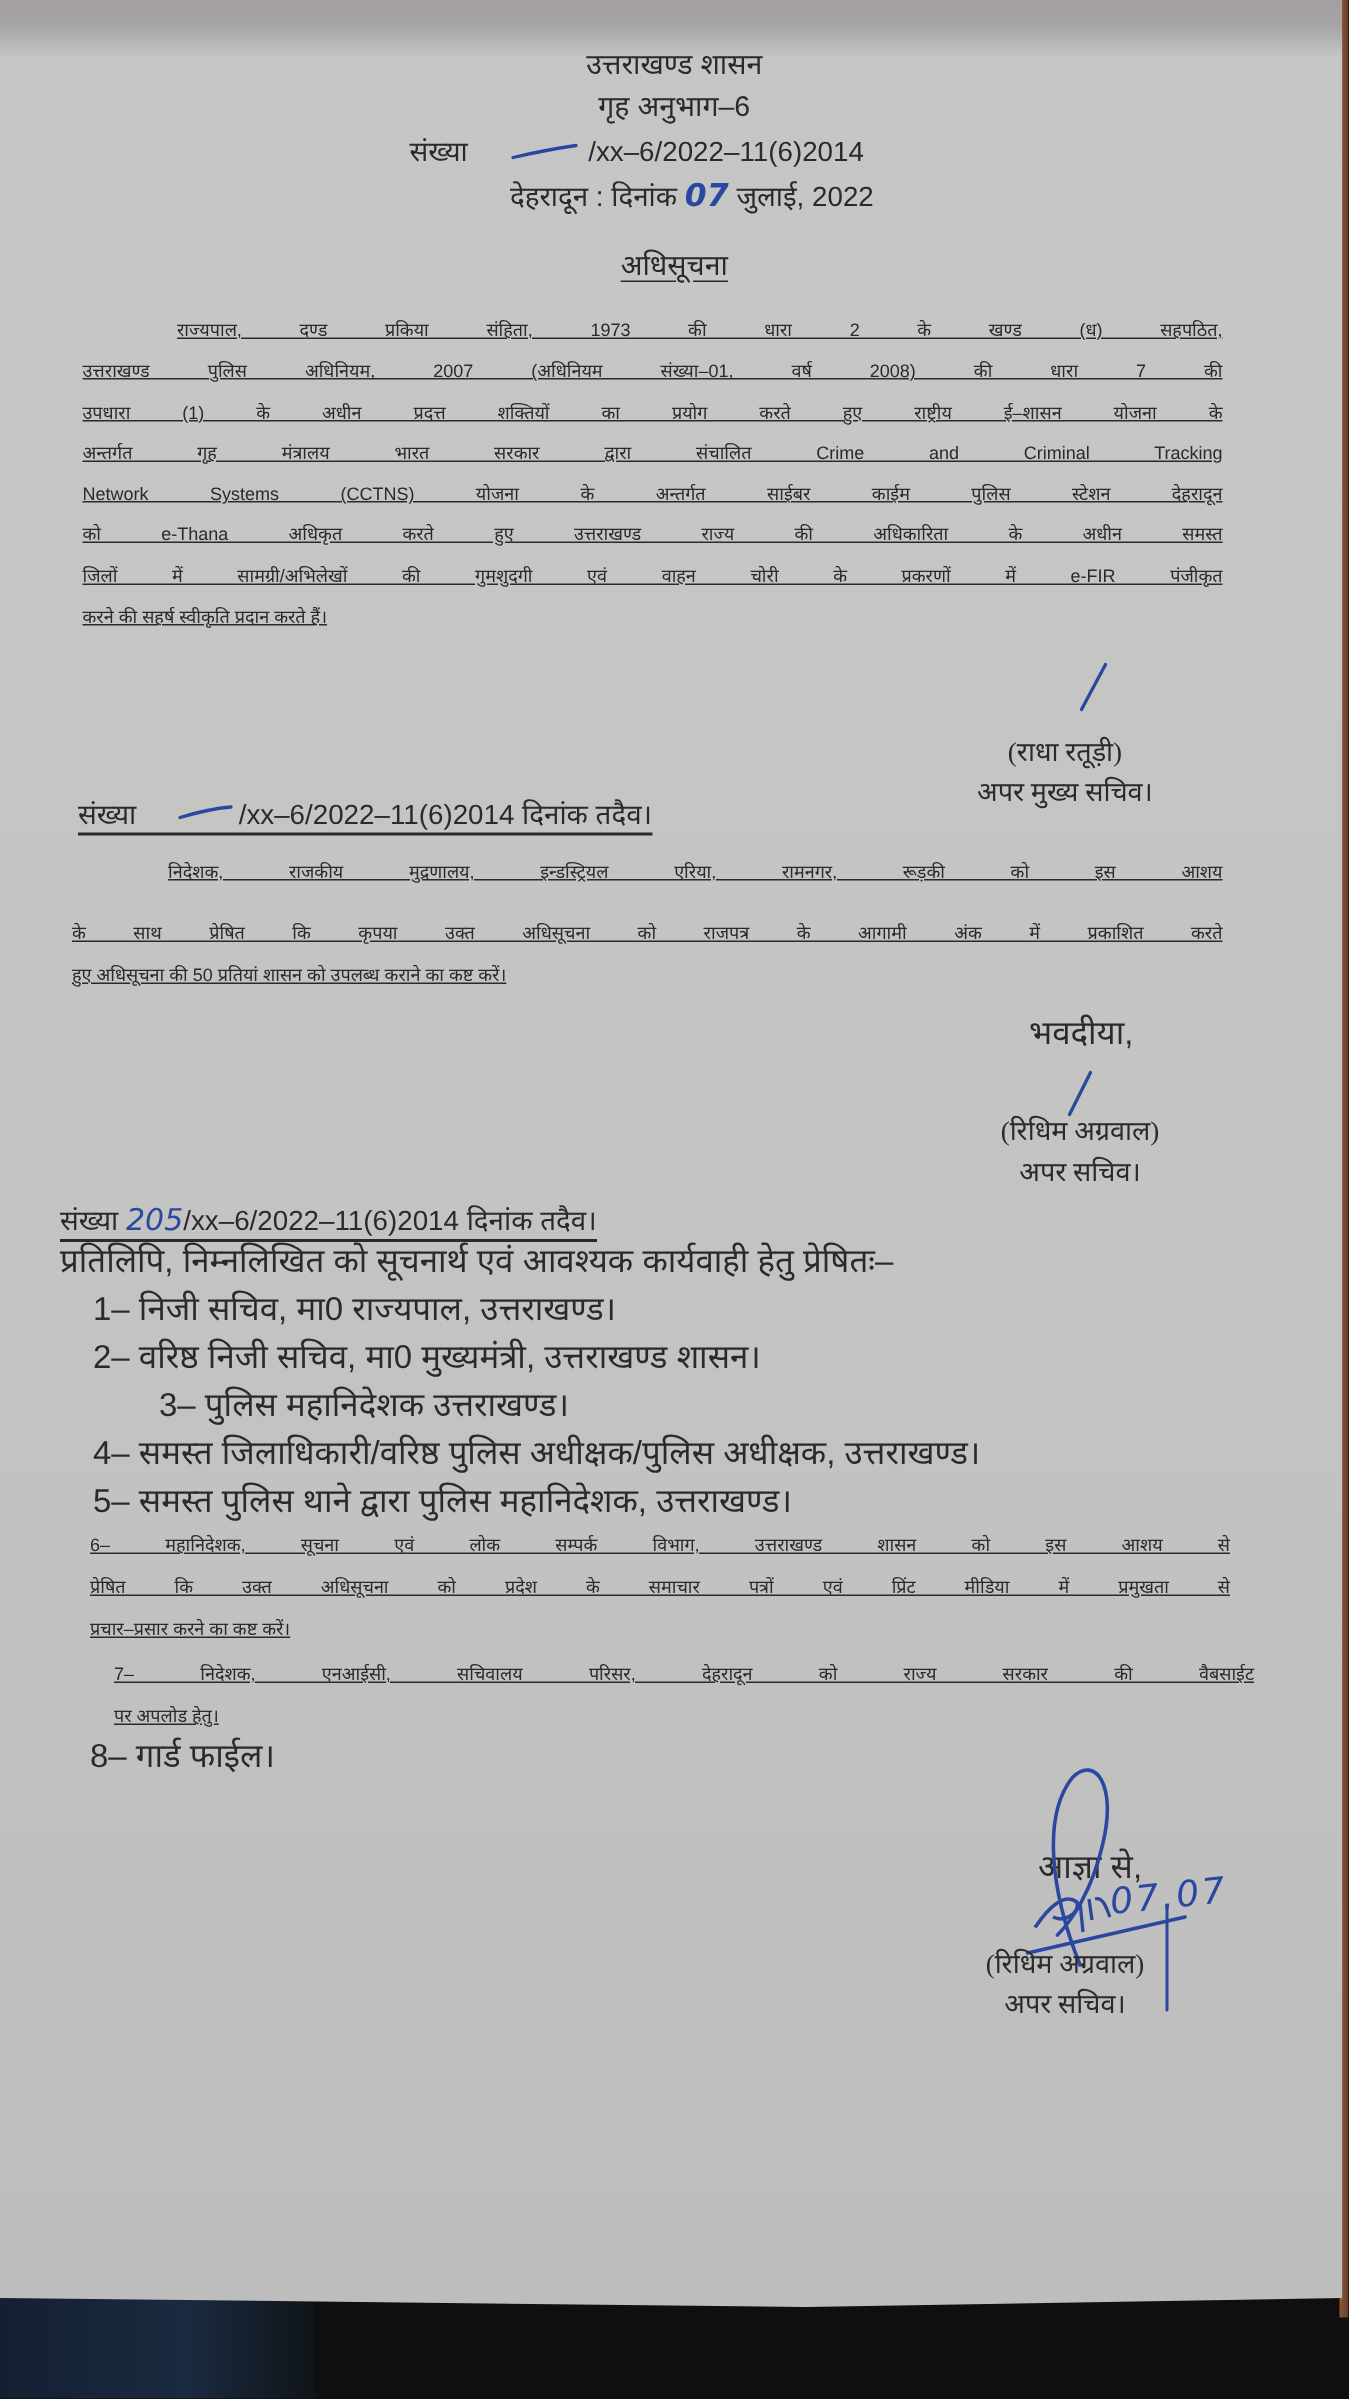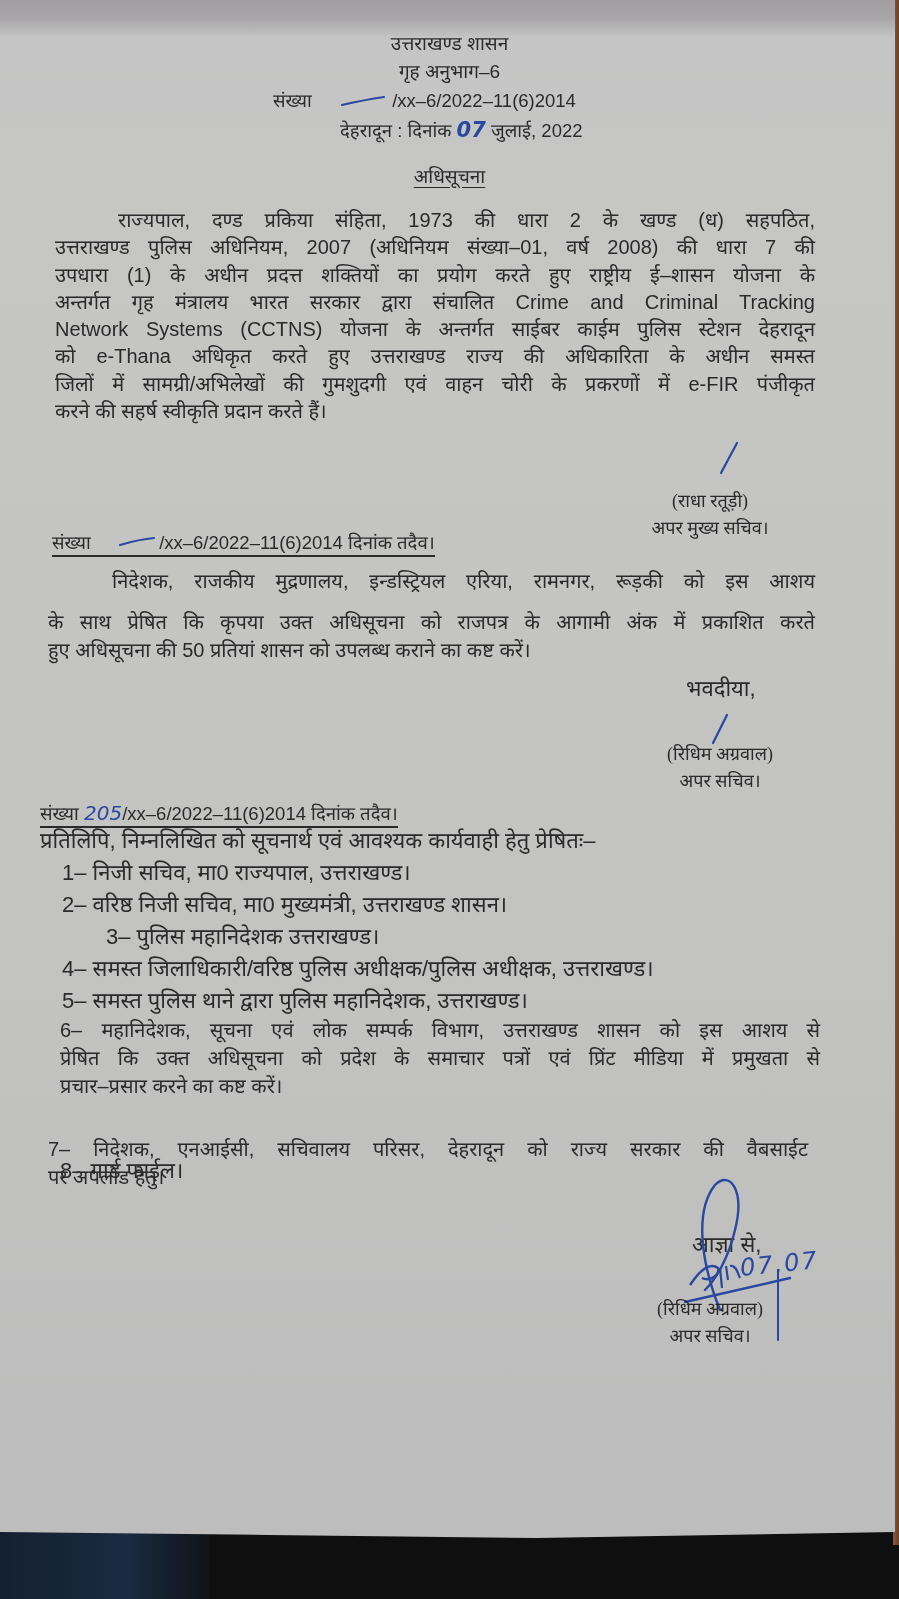--- a/index.html
+++ b/index.html
@@ -18,21 +18,21 @@
       clip-path: polygon(0 0, 100% 0, 100% 1525px, 100% 1532px, 60% 1538px, 30% 1535px, 0 1532px);
       color: #2a2a2c;
     }
     .edge-right {
       position: absolute; left: 893px; top: 0; width: 6px; height: 1545px;
       background: linear-gradient(90deg, #8a5a3a, #6b3f24);
     }
     .center { position: absolute; left: 0; width: 899px; text-align: center; }
     .hdr { font-size: 19px; line-height: 28px; }
     .l { position: absolute; font-size: 22px; line-height: 26px; white-space: nowrap; }
-    .para { position: absolute; font-size: 20px; line-height: 27.3px; text-align: justify; text-align-last: left; }
+    .para { position: absolute; font-size: 12px; line-height: 27.3px; text-align: justify; text-align-last: left; text-decoration: underline; }
     .para p { margin: 0; }
     .ink { color: #2b48a0; font-family: "DejaVu Sans", sans-serif; font-style: italic; }
     .ul { border-bottom: 2px solid #2a2a2c; padding-bottom: 2px; text-align: center; }
     .title-under { text-decoration: underline; text-underline-offset: 4px; }
     .sig-block { position: absolute; text-align: center; font-size: 18px; line-height: 27px; white-space: nowrap; font-family: Liberation Serif, serif; }
     svg.ink-svg { position: absolute; overflow: visible; }
   </style>
 </head>
 <body>
 
@@ -118,21 +118,21 @@
     <div class="l" style="position:relative; line-height:32px;margin-left:44px;">3– पुलिस महानिदेशक उत्तराखण्ड।</div>
     <div class="l" style="position:relative; line-height:32px;">4– समस्त जिलाधिकारी/वरिष्ठ पुलिस अधीक्षक/पुलिस अधीक्षक, उत्तराखण्ड।</div>
     <div class="l" style="position:relative; line-height:32px;">5– समस्त पुलिस थाने द्वारा पुलिस महानिदेशक, उत्तराखण्ड।</div>
   </div>
 
   <div class="para" style="top:1016px; left:60px; width:760px; line-height:28px;">
     <p style="text-align-last:justify;">6– महानिदेशक, सूचना एवं लोक सम्पर्क विभाग, उत्तराखण्ड शासन को इस आशय से</p>
     <p style="text-align-last:justify;">प्रेषित कि उक्त अधिसूचना को प्रदेश के समाचार पत्रों एवं प्रिंट मीडिया में प्रमुखता से</p>
     <p>प्रचार–प्रसार करने का कष्ट करें।</p>
   </div>
-  <div class="para" style="top:1102px; left:48px; width:760px; line-height:28px;margin-top:33px;">
+  <div class="para" style="top:1102px; left:76px; width:760px; line-height:28px;">
     <p style="text-align-last:justify;">7– निदेशक, एनआईसी, सचिवालय परिसर, देहरादून को राज्य सरकार की वैबसाईट</p>
     <p>पर अपलोड हेतु।</p>
   </div>
   <div class="l" style="top:1158px; left:60px;">8– गार्ड फाईल।</div>
 
   <div class="l" style="top:1232px; left:692px;">आज्ञा से,</div>
   <svg class="ink-svg" style="left:680px; top:1170px;" width="180" height="180">
     <path d="M40 140 C 20 90, 15 40, 35 15 C 50 0, 65 20, 55 60 C 48 90, 35 110, 25 120" stroke="#2b48a0" stroke-width="2.4" fill="none" stroke-linecap="round"></path>
     <path d="M10 115 C 20 100, 30 92, 38 98 C 40 105, 30 112, 22 108" stroke="#2b48a0" stroke-width="2.4" fill="none"></path>
     <path d="M40 98 L 42 118 M 46 96 L 48 110 M 50 96 C 56 94, 58 104, 60 108" stroke="#2b48a0" stroke-width="2.2" fill="none"></path>

